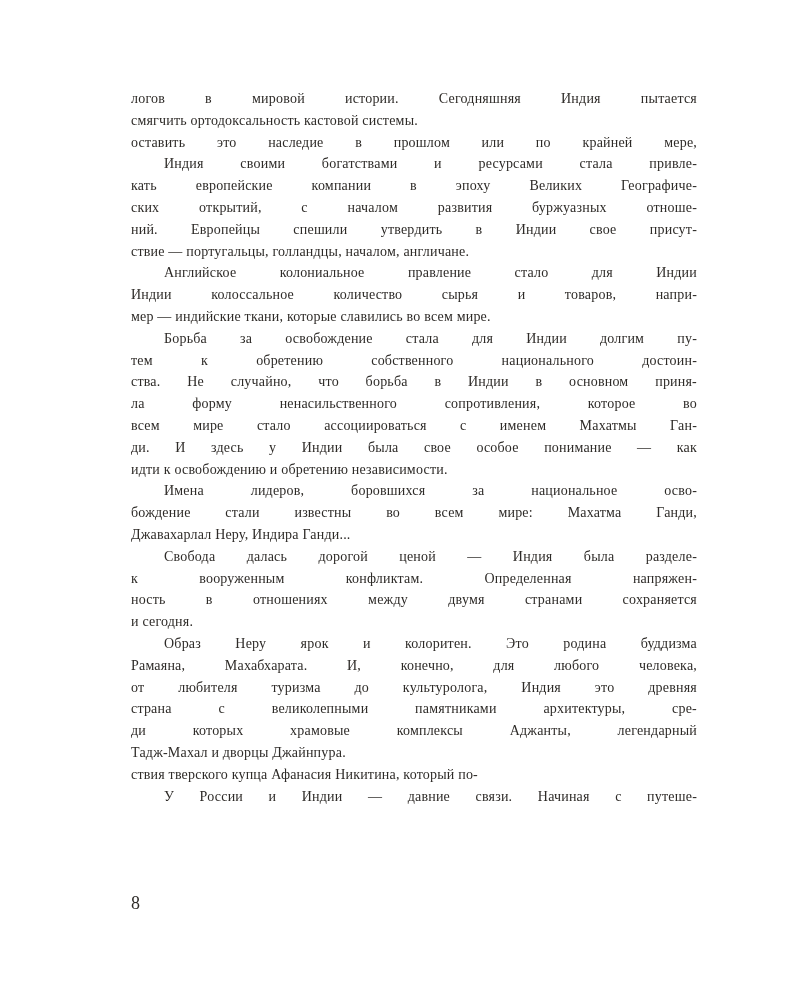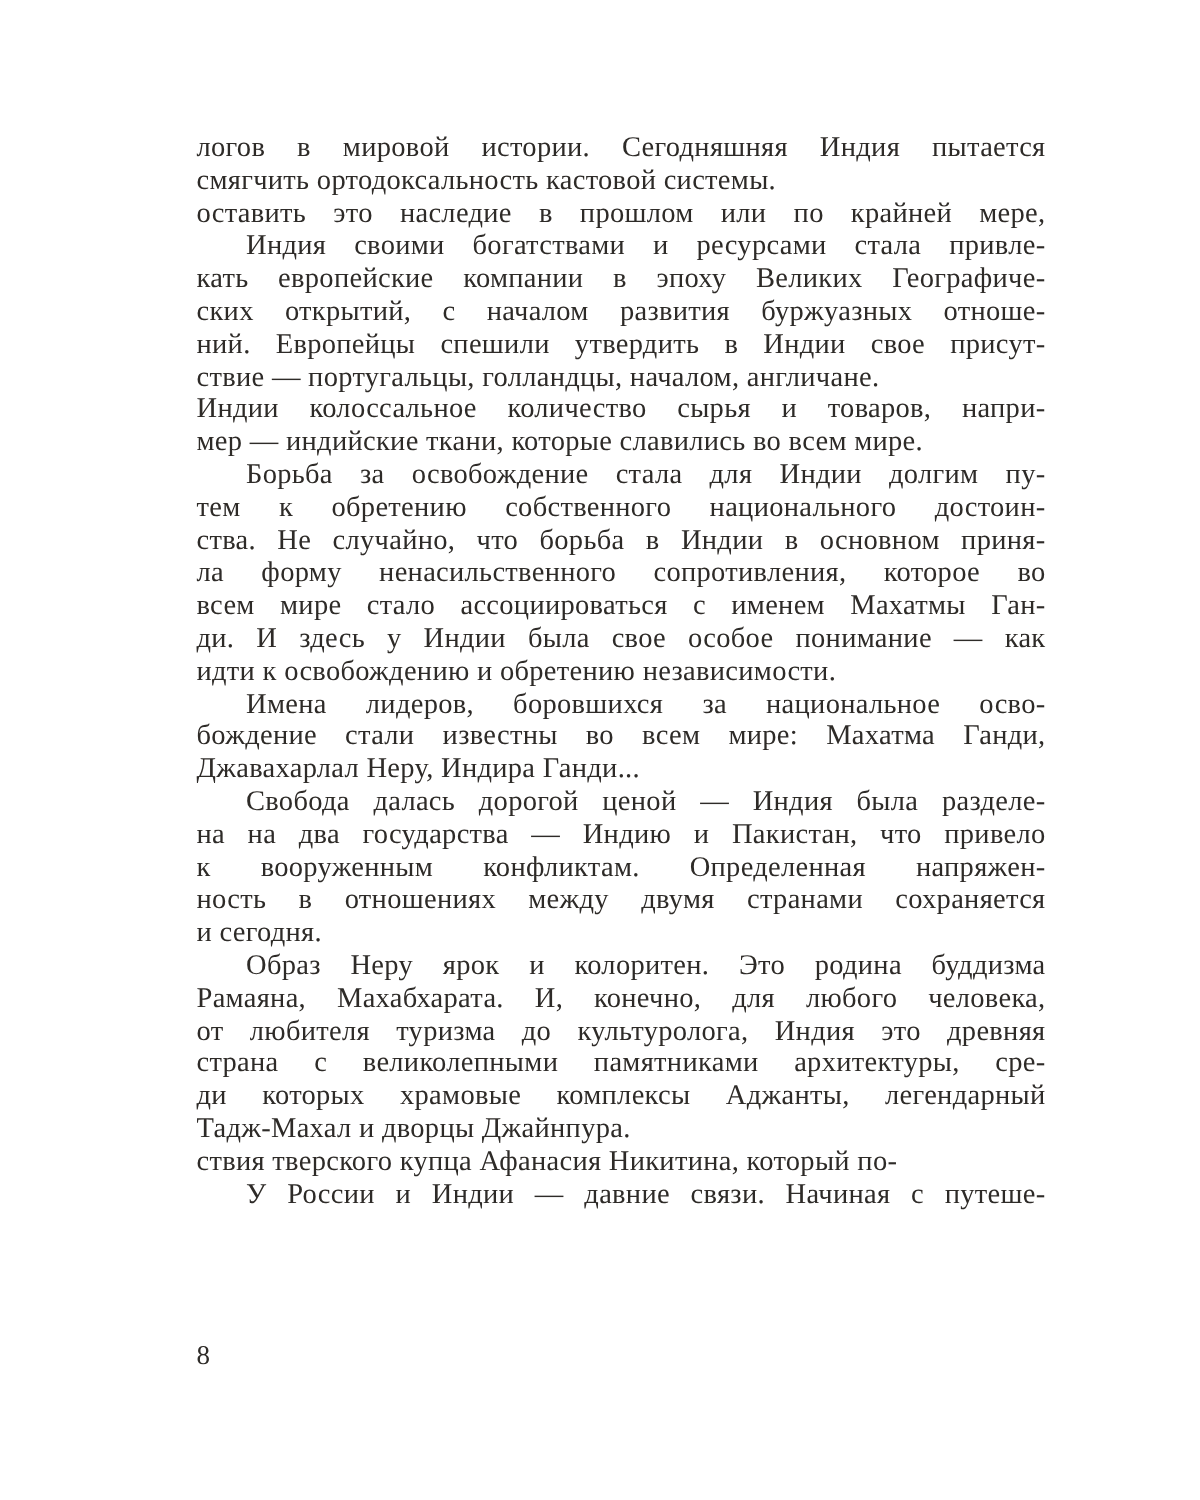--- a/index.html
+++ b/index.html
@@ -20,21 +20,21 @@
     position: absolute;
     left: 131px;
     top: 88px;
     width: 566px;
   }
   .paragraph {
     margin: 0;
     padding: 0;
   }
   .text-line {
-    font-size: 19px;
+    font-size: 14px;
     line-height: 21.8px;
     white-space: normal;
     text-align: justify;
     text-align-last: justify;
     letter-spacing: 0.2px;
   }
   .text-line.last-line {
     text-align-last: left;
   }
   .text-line.indented {
@@ -59,40 +59,40 @@
         <div class="text-line">оставить это наследие в прошлом или по крайней мере,</div>
       </div>
       <div class="paragraph">
         <div class="text-line indented">Индия своими богатствами и ресурсами стала привле-</div>
         <div class="text-line">кать европейские компании в эпоху Великих Географиче-</div>
         <div class="text-line">ских открытий, с началом развития буржуазных отноше-</div>
         <div class="text-line">ний. Европейцы спешили утвердить в Индии свое присут-</div>
         <div class="text-line last-line">ствие — португальцы, голландцы, началом, англичане.</div>
       </div>
       <div class="paragraph">
+        <div class="text-line indented">Английское колониальное правление стало для Индии</div>
         <div class="text-line">Индии колоссальное количество сырья и товаров, напри-</div>
         <div class="text-line last-line">мер — индийские ткани, которые славились во всем мире.</div>
       </div>
       <div class="paragraph">
         <div class="text-line indented">Борьба за освобождение стала для Индии долгим пу-</div>
         <div class="text-line">тем к обретению собственного национального достоин-</div>
         <div class="text-line">ства. Не случайно, что борьба в Индии в основном приня-</div>
         <div class="text-line">ла форму ненасильственного сопротивления, которое во</div>
         <div class="text-line">всем мире стало ассоциироваться с именем Махатмы Ган-</div>
         <div class="text-line">ди. И здесь у Индии была свое особое понимание — как</div>
         <div class="text-line last-line">идти к освобождению и обретению независимости.</div>
       </div>
       <div class="paragraph">
         <div class="text-line indented">Имена лидеров, боровшихся за национальное осво-</div>
         <div class="text-line">бождение стали известны во всем мире: Махатма Ганди,</div>
         <div class="text-line last-line">Джавахарлал Неру, Индира Ганди...</div>
       </div>
       <div class="paragraph">
         <div class="text-line indented">Свобода далась дорогой ценой — Индия была разделе-</div>
-        <div class="text-line">на на два государства — Индию и Пакистан, что привело</div>
         <div class="text-line">к вооруженным конфликтам. Определенная напряжен-</div>
         <div class="text-line">ность в отношениях между двумя странами сохраняется</div>
         <div class="text-line last-line">и сегодня.</div>
       </div>
       <div class="paragraph">
         <div class="text-line indented">Образ Неру ярок и колоритен. Это родина буддизма</div>
         <div class="text-line">Рамаяна, Махабхарата. И, конечно, для любого человека,</div>
         <div class="text-line">от любителя туризма до культуролога, Индия это древняя</div>
         <div class="text-line">страна с великолепными памятниками архитектуры, сре-</div>
         <div class="text-line">ди которых храмовые комплексы Аджанты, легендарный</div>

